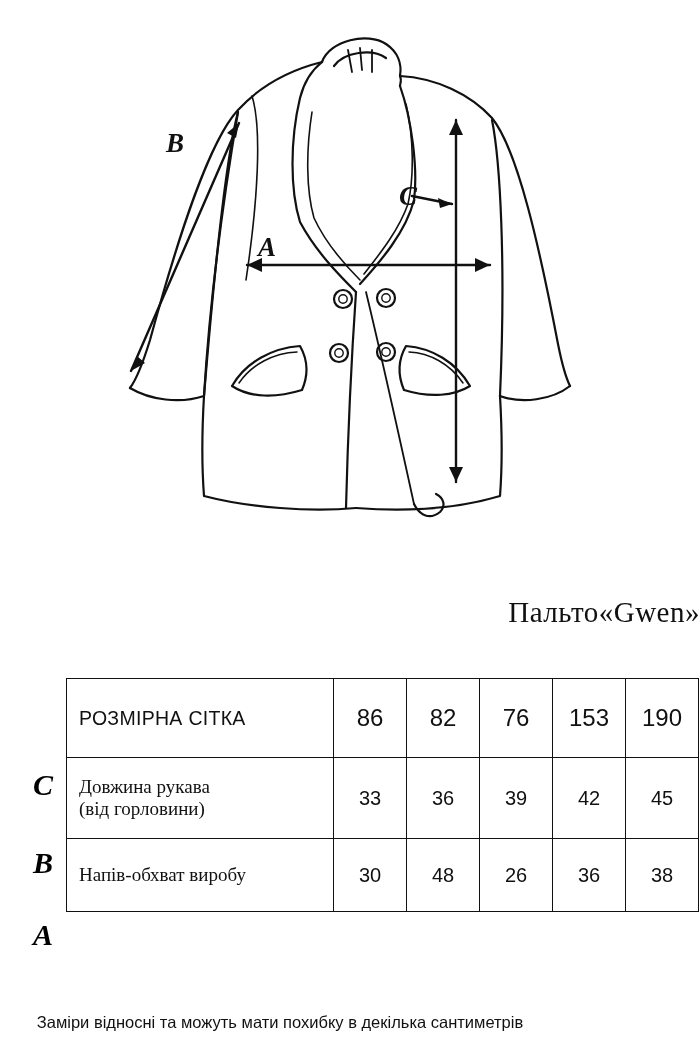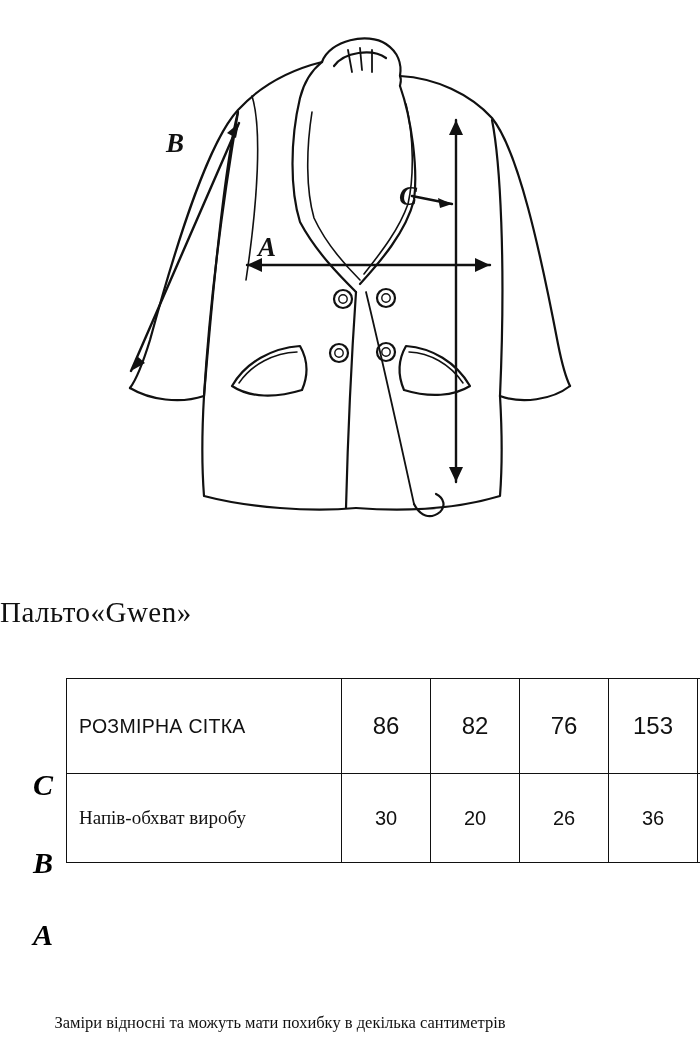--- a/index.html
+++ b/index.html
@@ -27,21 +27,21 @@
   #illustration svg {
     display: block;
   }
 
   
   #product-title {
     position: absolute;
     top: 596px;
     left: 0;
     width: 700px;
-    text-align: left;
+    text-align: right;
     font-family: "Liberation Serif", serif;
     font-size: 29px;
     letter-spacing: 0.5px;
     color: #111111;
   }
 
   
   .side-letter {
     position: absolute;
     left: 20px;
@@ -61,21 +61,21 @@
   #size-table {
     position: absolute;
     left: 66px;
     top: 678px;
     width: 570px;
     border-collapse: collapse;
     table-layout: fixed;
   }
   #size-table td, #size-table th {
     border: 1px solid #111111;
-    padding: 12px;
+    padding: 4px;
     text-align: center;
     vertical-align: middle;
     font-weight: normal;
   }
   #size-table .label-cell {
     text-align: left;
     padding-left: 12px;
     font-family: "Liberation Serif", serif;
     font-size: 19px;
     line-height: 1.14;
@@ -97,21 +97,21 @@
   #size-table tr.data-row td { height: 64px; }
   #size-table tr.data-row.tall td { height: 72px; }
 
   
   #footnote {
     position: absolute;
     top: 1013px;
     left: 0;
     width: 560px;
     text-align: center;
-    font-family: Liberation Serif, serif;
+    font-family: Liberation Sans, sans-serif;
     font-size: 16.5px;
     color: #111111;
   }
 </style>
 </head>
 <body>
 
 <div id="illustration">
   <svg width="700" height="575" viewBox="0 0 700 575" xmlns="http://www.w3.org/2000/svg" fill="none" stroke="#111111" stroke-width="2.2" stroke-linejoin="round" stroke-linecap="round">
 
@@ -204,25 +204,36 @@
     <tr class="head-row">
       <td class="label-cell head-label" style="width:250px">РОЗМІРНА СІТКА</td>
       <td class="size-head" style="width:64px">86</td>
       <td class="size-head" style="width:64px">82</td>
       <td class="size-head" style="width:64px">76</td>
       <td class="size-head" style="width:64px">153</td>
       <td class="size-head" style="width:64px">190</td>
     </tr>
 
 
+    <tr class="data-row tall">
+      <td class="label-cell">
+        <span>Довжина рукава</span><br>
+        <span>(від горловини)</span>
+      </td>
+      <td class="num">33</td>
+      <td class="num">36</td>
+      <td class="num">39</td>
+      <td class="num">42</td>
+      <td class="num">45</td>
+    </tr>
 
     <tr class="data-row">
       <td class="label-cell">Напів-обхват виробу</td>
       <td class="num">30</td>
-      <td class="num">20</td>
+      <td class="num">48</td>
       <td class="num">26</td>
       <td class="num">36</td>
       <td class="num">38</td>
     </tr>
   </tbody>
 </table>
 
 <div id="footnote">Заміри відносні та можуть мати похибку в декілька сантиметрів</div>
 
 </body></html>

